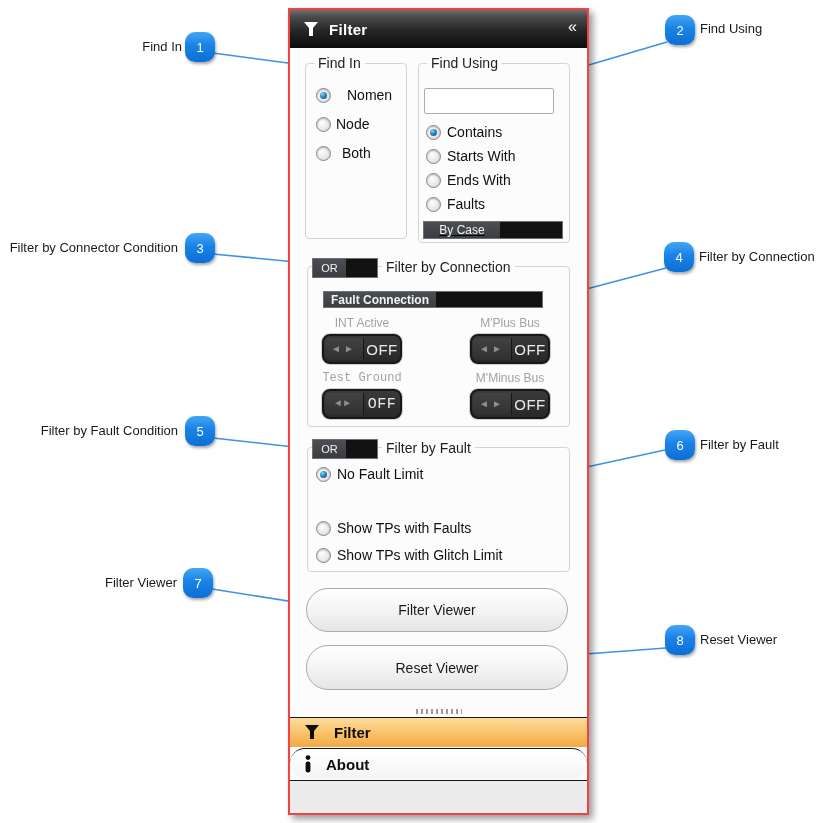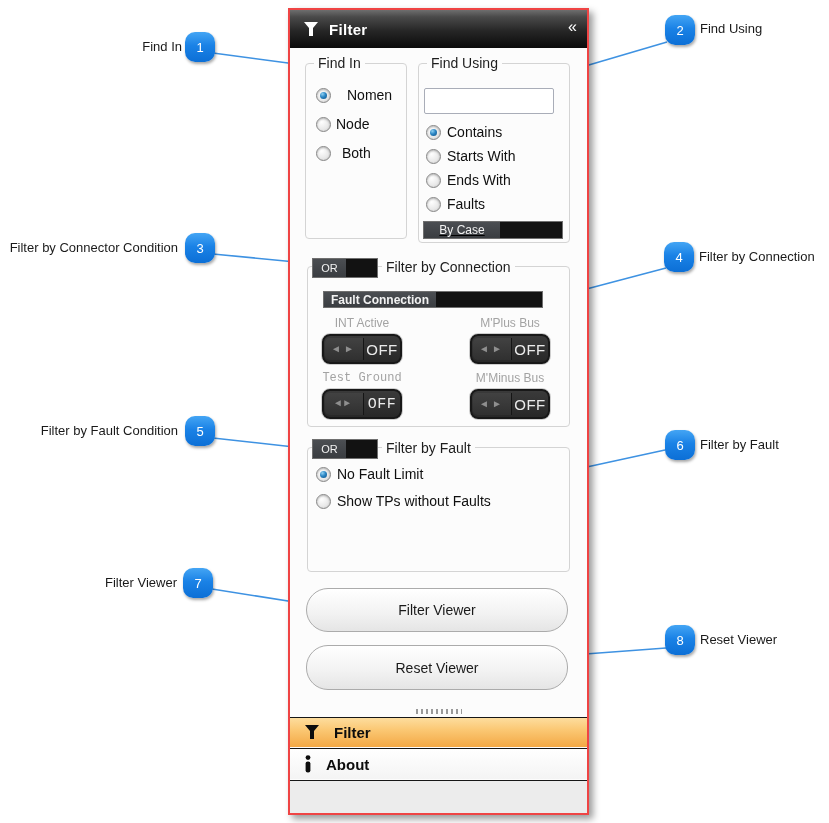--- a/index.html
+++ b/index.html
@@ -71,21 +71,21 @@
   .bigbtn{position:absolute;border:1px solid #ababab;border-radius:22px;
     background:linear-gradient(180deg,#ffffff 0%,#f3f3f3 55%,#e5e5e5 100%);
     font-size:14px;color:#1a1a1a;font-family:"Liberation Sans",sans-serif;cursor:pointer;}
 
   
   .grip{position:absolute;left:50%;transform:translateX(-50%);width:46px;height:5px;
     background:repeating-linear-gradient(90deg,#9a9a9a 0 2px,transparent 2px 5px);cursor:row-resize;}
   .acc{position:absolute;left:0;width:100%;display:flex;align-items:center;box-sizing:border-box;
     border-top:1px solid #161616;cursor:pointer;}
   .acc-filter{background:linear-gradient(180deg,#fddd9e 0%,#fbc874 40%,#f3a845 100%);}
-  .acc-about{background:linear-gradient(180deg,#ffffff 0%,#f4f4f4 100%);}
+  .acc-about{background:linear-gradient(180deg,#ffffff 0%,#f4f4f4 100%);border-radius:15px;}
   .acc-lab{font-size:15px;font-weight:bold;color:#0d0d0d;margin-left:14px;}
   .acc-icon{margin-left:14px;display:flex;}
   .footer{position:absolute;left:0;width:100%;background:#ececec;border-top:1px solid #161616;box-sizing:border-box;}
 </style>
 </head>
 <body>
 
 <div class="stage">
 
   <svg class="lines">
@@ -232,23 +232,27 @@
       <div class="darkbar" style="left:4px;top:-9px;width:66px;height:20px;">
         <span class="seg-on" style="width:33px;font-size:11px;">OR</span>
         <span class="seg-rest"></span>
       </div>
       <span class="legend-float" style="left:74px;top:-10px;">Filter by Fault</span>
 
       <div class="radio-row" style="left:8px;top:17px;">
         <span class="rb sel"></span>
         <span class="rlab" style="margin-left:6px;">No Fault Limit</span>
       </div>
-      <div class="radio-row" style="left:8px;top:44px;">
-        <span class="rb"></span>
-        <span class="rlab" style="margin-left:6px;">Show TPs without Faults</span>
+      <div class="radio-row" style="left:8px;top:71px;">
+        <span class="rb"></span>
+        <span class="rlab" style="margin-left:6px;">Show TPs with Faults</span>
+      </div>
+      <div class="radio-row" style="left:8px;top:98px;">
+        <span class="rb"></span>
+        <span class="rlab" style="margin-left:6px;">Show TPs with Glitch Limit</span>
       </div>
     </div>
 
     <button class="bigbtn" style="left:16px;top:578px;width:262px;height:44px;">Filter Viewer</button>
     <button class="bigbtn" style="left:16px;top:635px;width:262px;height:45px;">Reset Viewer</button>
 
     <div class="grip" style="top:699px;"></div>
 
     <div class="acc acc-filter" style="top:707px;height:30px;">
       <span class="acc-icon">

